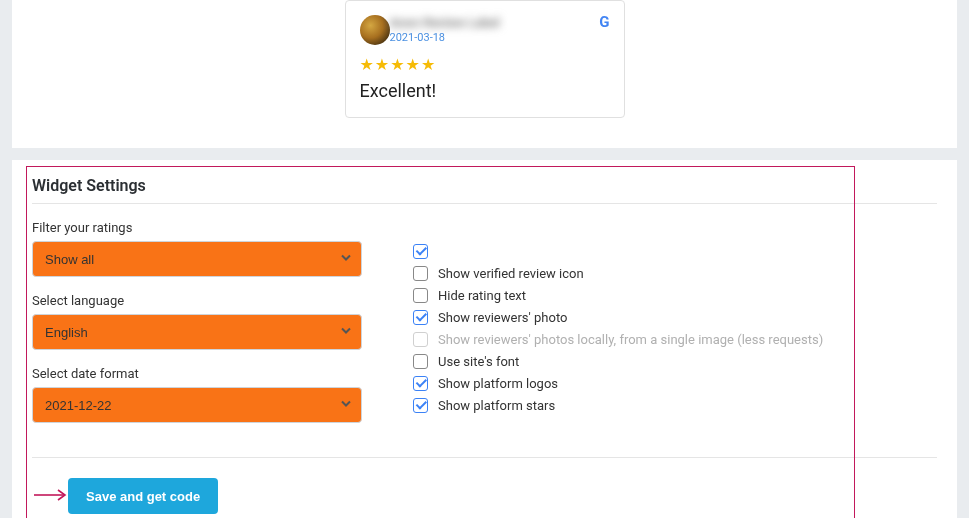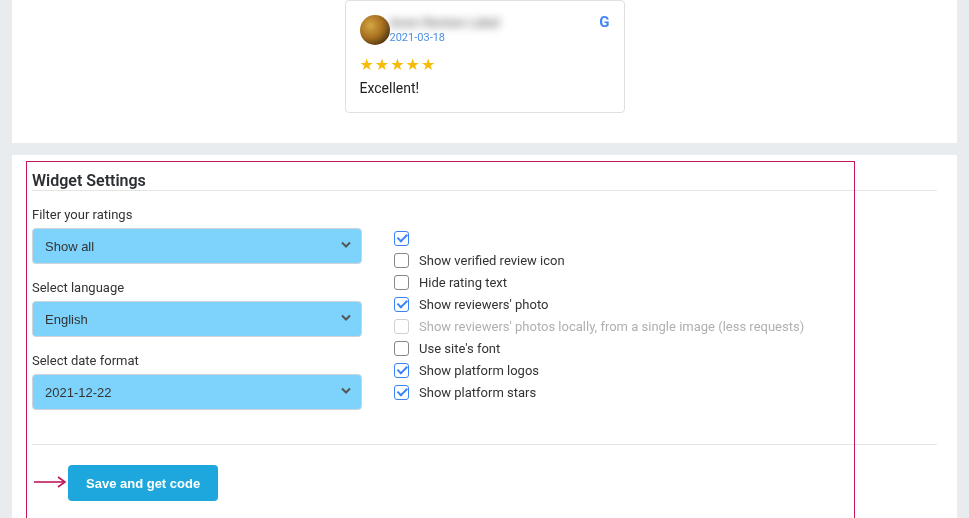--- a/index.html
+++ b/index.html
@@ -12,34 +12,34 @@
 .review-card { width: 280px; border: 1px solid #e0e0e0; border-radius: 4px; padding: 14px 14px 16px 14px; position: relative; }
 .review-header { display: flex; align-items: flex-start; }
 .avatar { width: 30px; height: 30px; border-radius: 50%; background: radial-gradient(circle at 35% 35%, #d4a742 0%, #a76f1f 45%, #4a3310 80%); filter: blur(0.2px); flex-shrink: 0; }
 .reviewer-info { display: flex; flex-direction: column; }
 .reviewer-name { font-weight: 600; font-size: 13px; color: #777; filter: blur(4px); user-select: none; }
 .review-date { font-size: 11px; color: #4a90e2; margin-top: 1px; }
 .platform-logo { position: absolute; top: 12px; right: 14px; }
 .google-logo { font-weight: 700; font-size: 15px; }
 .g1 { color: #4285F4; }
 .stars { margin-top: 10px; color: #f6bb06; font-size: 16px; letter-spacing: 1px; }
-.review-text { margin-top: 6px; font-size: 14px; color: #222; }
+.review-text { margin-top: 6px; font-size: 18px; color: #222; }
 
 .settings-panel { background: #fff; margin: 0 12px 12px 12px; padding: 16px 20px 18px 20px; position: relative; }
 .highlight-box { position: absolute; top: 6px; left: 14px; right: 102px; height: 420px; border: 1.5px solid #c2185b; pointer-events: none; }
-.section-title { font-size: 16px; font-weight: 600; color: #2b2f33; border-bottom: 1px solid #e5e5e5; margin-bottom: 16px; }
+.section-title { font-size: 16px; font-weight: 600; color: #2b2f33; padding-bottom: 8px; border-bottom: 1px solid #e5e5e5; margin-bottom: 16px; }
 
-.settings-body { display: flex; gap: 32px; }
+.settings-body { display: flex; gap: 51px; }
 .left-col { flex: 0 0 330px; }
 .right-col { flex: 1; padding-top: 20px; }
 
 .field-group { margin-bottom: 16px; }
 .field-label { display: block; font-size: 13px; color: #333; margin-bottom: 6px; }
 .select-wrap { position: relative; }
-.select { width: 100%; height: 36px; padding: 0 34px 0 12px; border: 1px solid #ced4da; border-radius: 4px; background: #7dd3fc; font-size: 13px; color: #333; appearance: none; cursor: pointer; }
+.select { width: 100%; height: 36px; padding: 0 34px 0 12px; border: 1px solid #ced4da; border-radius: 4px; background: #f97316; font-size: 13px; color: #333; appearance: none; cursor: pointer; }
 .chev { position: absolute; right: 10px; top: 50%; transform: translateY(-50%); pointer-events: none; }
 .chev svg { width: 12px; height: 12px; stroke: #555; stroke-width: 2; fill: none; }
 
 .check-row { display: flex; align-items: center; gap: 10px; height: 22px; margin-bottom: 0px; }
 .check-row.disabled { color: #b0b0b0; }
 .checkbox { width: 15px; height: 15px; border: 1.5px solid #3b82f6; border-radius: 3px; display: inline-flex; align-items: center; justify-content: center; flex-shrink: 0; cursor: pointer; background: #fff; }
 .checkbox.checked::after { content: ""; width: 4px; height: 8px; border: solid #3b82f6; border-width: 0 2px 2px 0; transform: rotate(45deg) translate(-0.5px,-1px); }
 .checkbox.unchecked { border-color: #888; }
 .checkbox.disabled { border-color: #d0d0d0; cursor: default; }
 .check-label { font-size: 13px; }

